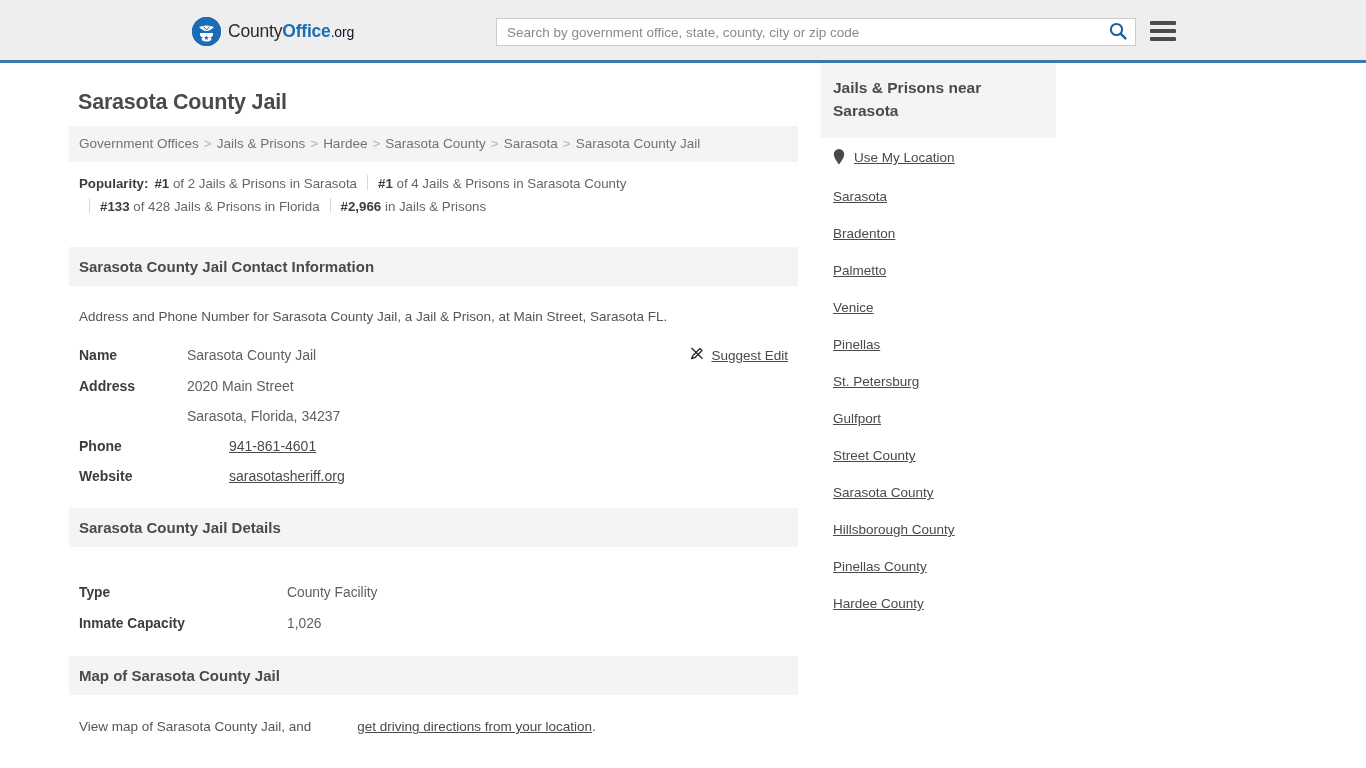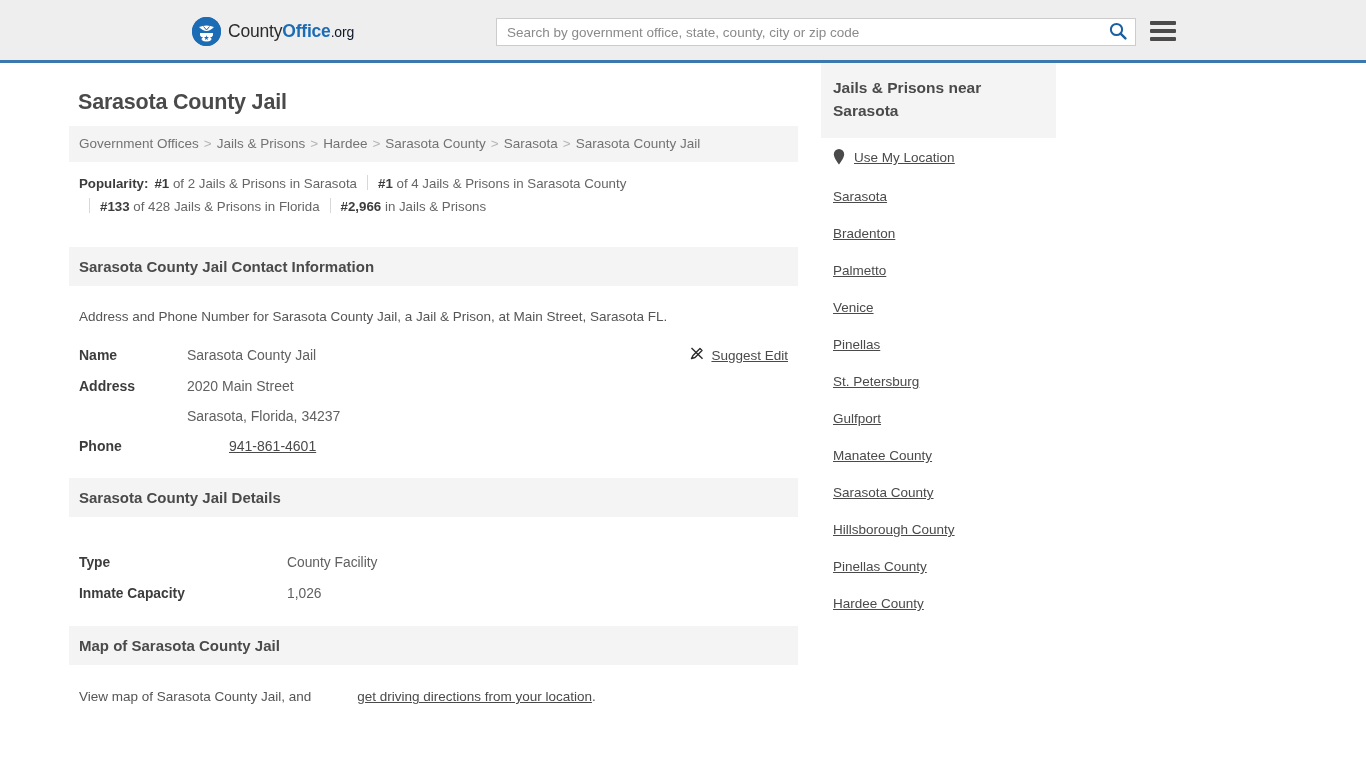--- a/index.html
+++ b/index.html
@@ -336,20 +336,27 @@
           </tr>
           <tr>
             <td class="lbl"></td>
             <td class="val">Sarasota, Florida, 34237</td>
             <td class="act"></td>
           </tr>
           <tr>
             <td class="lbl">Phone</td>
             <td class="val">
               <a class="link" href="#">941-861-4601</a>
+            </td>
+            <td class="act"></td>
+          </tr>
+          <tr>
+            <td class="lbl">Website</td>
+            <td class="val">
+              <a class="link" href="#">sarasotasheriff.org</a>
             </td>
             <td class="act"></td>
           </tr>
         </tbody>
           </table>
       </div>
 
       <div class="section-head">Sarasota County Jail Details</div>
       <div class="section-body">
         <table class="details-table">
@@ -386,21 +393,21 @@
             <span style="text-decoration:underline">Use My Location</span>
           </a>
         </li>
         <li><a href="#">Sarasota</a></li>
         <li><a href="#">Bradenton</a></li>
         <li><a href="#">Palmetto</a></li>
         <li><a href="#">Venice</a></li>
         <li><a href="#">Pinellas</a></li>
         <li><a href="#">St. Petersburg</a></li>
         <li><a href="#">Gulfport</a></li>
-        <li><a href="#">Manatee County</a></li>
+        <li><a href="#">Street County</a></li>
         <li><a href="#">Sarasota County</a></li>
         <li><a href="#">Hillsborough County</a></li>
         <li><a href="#">Pinellas County</a></li>
         <li><a href="#">Hardee County</a></li>
       </ul>
     </div>
 
   </div>
 </div>
 

